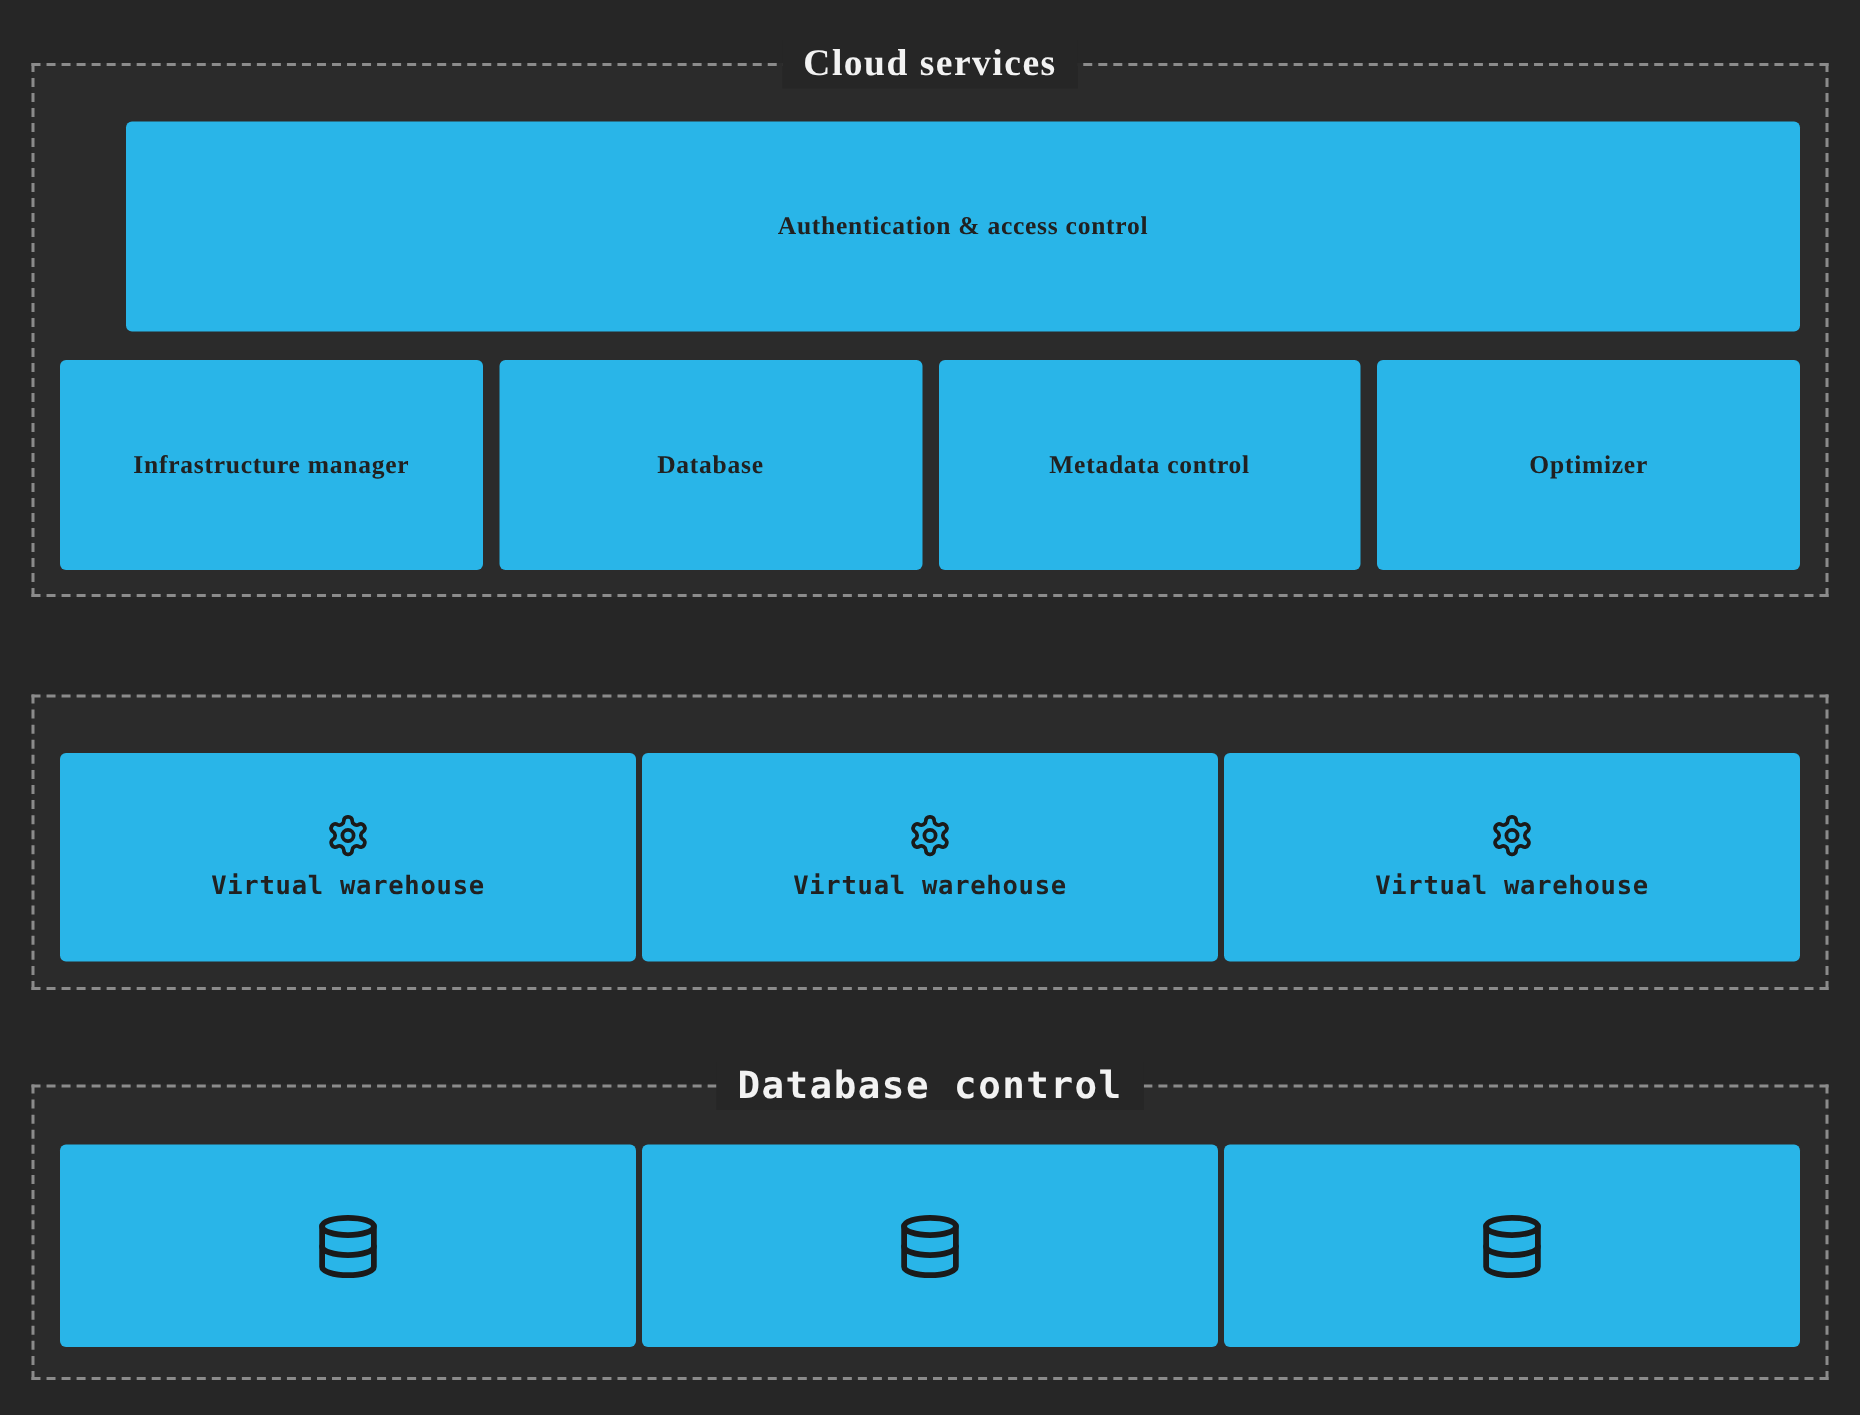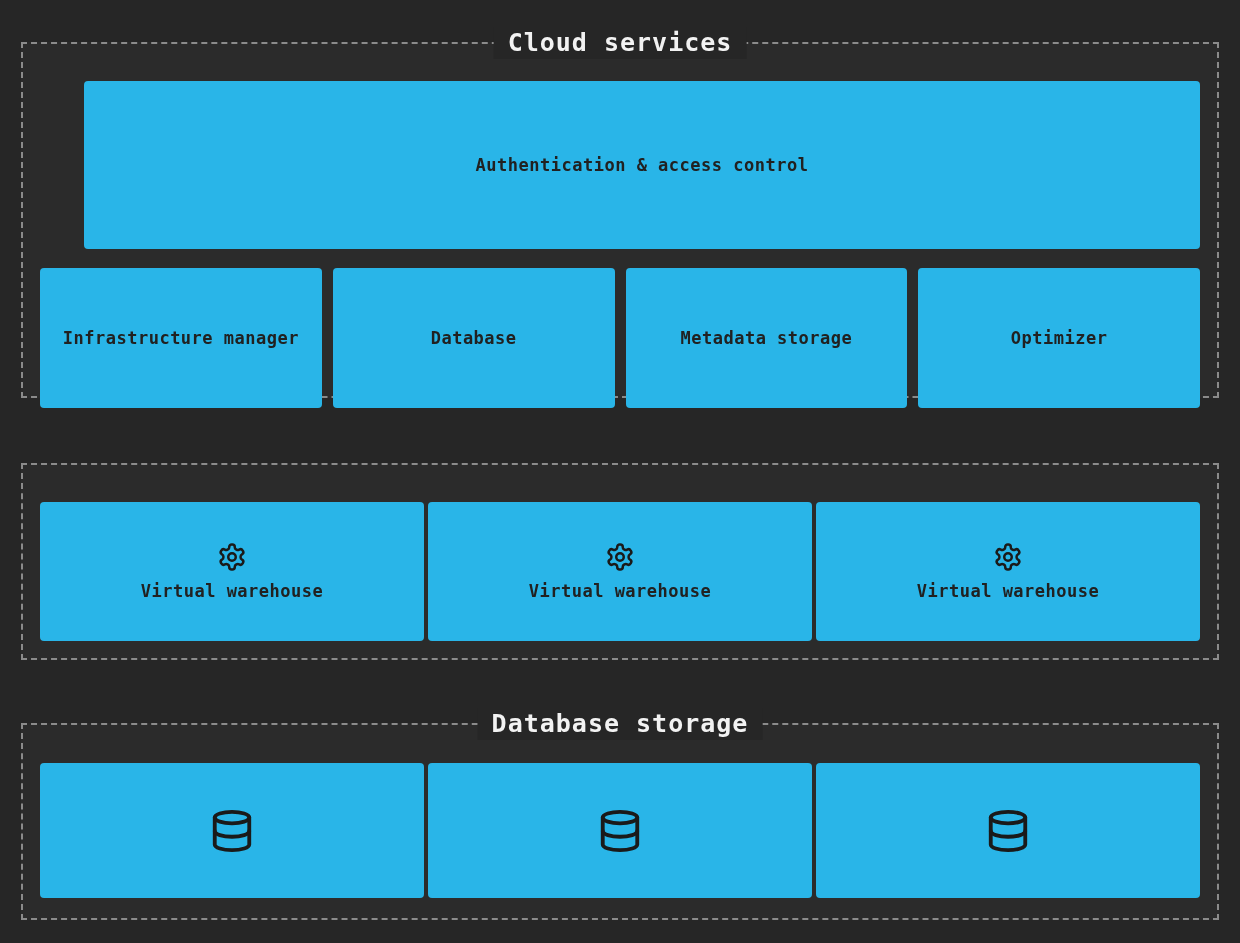--- a/index.html
+++ b/index.html
@@ -19,20 +19,21 @@
     box-sizing: border-box;
     margin-left: 21px;
     width: 1198px;
     border: 2px dashed #8b8b8b;
     background: #2b2b2b;
   }
   .section-cloud {
     margin-top: 42px;
     height: 356px;
     padding: 37px 17px 0 17px;
+    font-family: Liberation Serif, serif;
   }
   .section-query {
     margin-top: 65px;
     height: 197px;
     padding: 37px 17px 0 17px;
   }
   .section-storage {
     margin-top: 63px;
     height: 197px;
     padding: 38px 17px 0 17px;
@@ -58,21 +59,21 @@
     color: #212121;
     display: flex;
     align-items: center;
     justify-content: center;
     font-size: 17px;
     font-weight: 700;
     letter-spacing: 0.5px;
     text-align: center;
   }
   .wide-box {
-    height: 168px;
+    height: 140px;
     margin-bottom: 19px;
     margin-left: 44px;
   }
   .row {
     display: flex;
   }
   .row-4 { gap: 11px; }
   .row-3 { gap: 4px; align-items: flex-end; }
   .row-4 .box {
     flex: 1 1 0;
@@ -104,21 +105,21 @@
   </div>
 
   <div class="row row-4">
     <div class="box">
       <span>Infrastructure manager</span>
     </div>
     <div class="box">
       <span>Database</span>
     </div>
     <div class="box">
-      <span>Metadata storage</span>
+      <span>Metadata control</span>
     </div>
     <div class="box">
       <span>Optimizer</span>
     </div>
   </div>
 </div>
 
 <div class="section section-query">
 
   <div class="row row-3">
@@ -140,21 +141,21 @@
       <svg class="icon" width="30" height="30" viewBox="0 0 24 24" fill="none" stroke="#1a1a1a" stroke-width="2" stroke-linecap="round" stroke-linejoin="round">
           <path d="M12.22 2h-.44a2 2 0 0 0-2 2v.18a2 2 0 0 1-1 1.73l-.43.25a2 2 0 0 1-2 0l-.15-.08a2 2 0 0 0-2.73.73l-.22.38a2 2 0 0 0 .73 2.73l.15.1a2 2 0 0 1 1 1.72v.51a2 2 0 0 1-1 1.74l-.15.09a2 2 0 0 0-.73 2.73l.22.38a2 2 0 0 0 2.73.73l.15-.08a2 2 0 0 1 2 0l.43.25a2 2 0 0 1 1 1.73V20a2 2 0 0 0 2 2h.44a2 2 0 0 0 2-2v-.18a2 2 0 0 1 1-1.73l.43-.25a2 2 0 0 1 2 0l.15.08a2 2 0 0 0 2.73-.73l.22-.39a2 2 0 0 0-.73-2.73l-.15-.08a2 2 0 0 1-1-1.74v-.5a2 2 0 0 1 1-1.74l.15-.09a2 2 0 0 0 .73-2.73l-.22-.38a2 2 0 0 0-2.73-.73l-.15.08a2 2 0 0 1-2 0l-.43-.25a2 2 0 0 1-1-1.73V4a2 2 0 0 0-2-2z"></path>
           <circle cx="12" cy="12" r="3"></circle>
         </svg>
       <span>Virtual warehouse</span>
     </div>
   </div>
 </div>
 
 <div class="section section-storage">
-  <span class="section-title">Database storage</span>
+  <span class="section-title">Database control</span>
 
   <div class="row row-3">
     <div class="box">
       <svg class="icon" width="46" height="46" viewBox="0 0 24 24" fill="none" stroke="#1a1a1a" stroke-width="2" stroke-linecap="round" stroke-linejoin="round">
           <ellipse cx="12" cy="5" rx="9" ry="3"></ellipse>
           <path d="M3 5v14a9 3 0 0 0 18 0V5"></path>
           <path d="M3 12a9 3 0 0 0 18 0"></path>
         </svg>
     </div>
     <div class="box">

